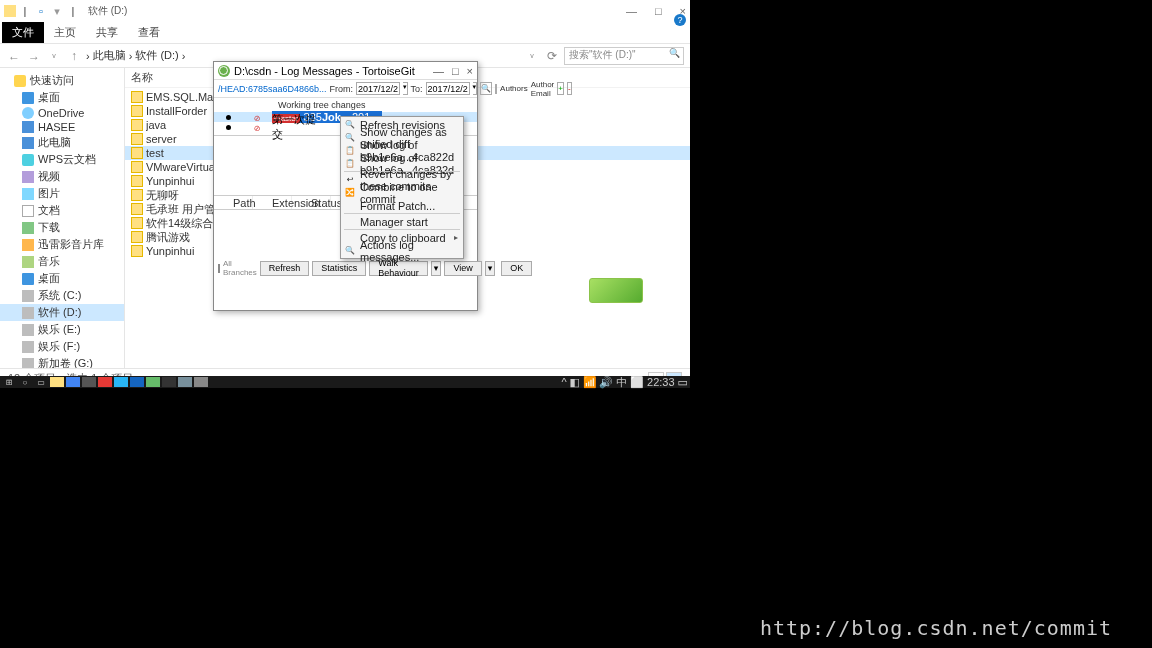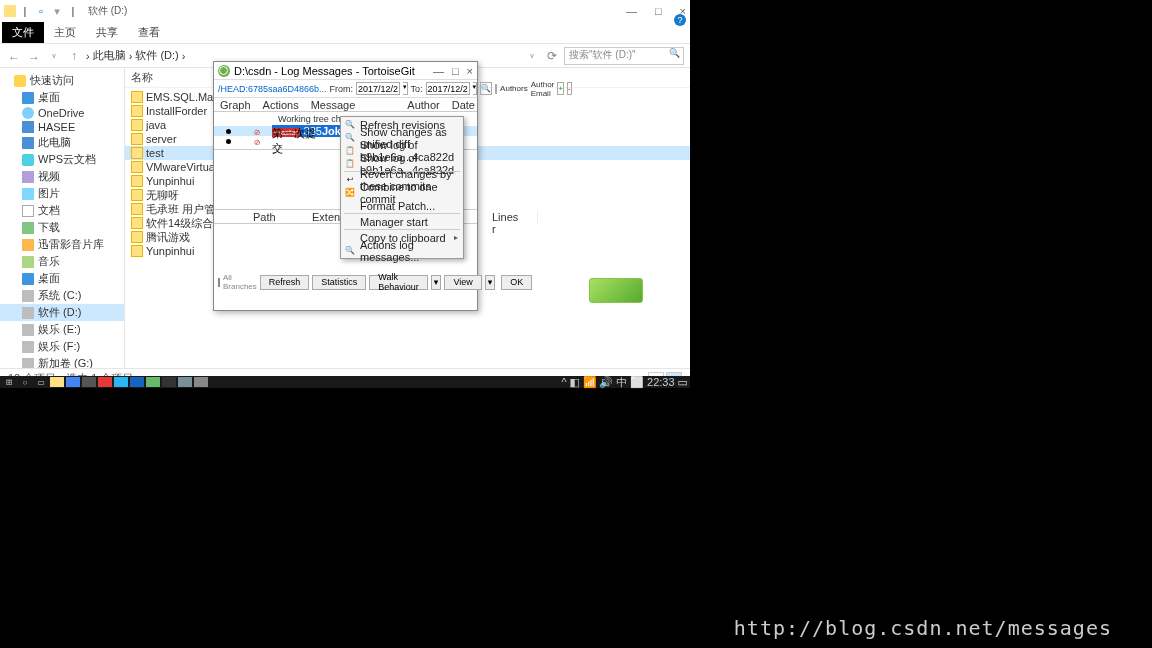--- a/index.html
+++ b/index.html
@@ -86,21 +86,21 @@
 
 
 .ctxmenu{position:absolute;left:340px;top:116px;width:124px;background:#f5f5f5;border:1px solid #999;box-shadow:2px 2px 5px rgba(0,0,0,.3);font-size:9px;padding:1px;z-index:10;}
 .ctxmenu .mi{display:flex;align-items:center;height:13px;padding:0 4px 0 18px;position:relative;color:#222;}
 .ctxmenu .mi.sep{height:1px;background:#ccc;margin:1px 2px;padding:0;}
 .ctxmenu .mi .mic{position:absolute;left:2px;width:12px;height:10px;display:inline-flex;align-items:center;justify-content:center;font-size:8px;}
 .ctxmenu .mi .arr{margin-left:auto;font-size:8px;color:#555;}
 
 .dlgmid{height:60px;border-bottom:1px solid #ccc;}
 .filehead{display:flex;height:14px;border-bottom:1px solid #ccc;font-size:8px;color:#333;}
-.filehead div{padding:1px 19px;border-right:1px solid #eee;margin-left:20px;}
+.filehead div{padding:1px 19px;border-right:1px solid #eee;}
 .filebody{height:46px;}
 .dlgfoot{padding:3px 4px;}
 .dlgfoot .info{font-size:8px;color:#444;margin-bottom:3px;}
 .dlgfoot .row{display:flex;align-items:center;gap:3px;margin-bottom:3px;}
 .dlgfoot .cbx{width:9px;height:9px;border:1px solid #888;}
 .dlgfoot .lblt{font-size:8px;color:#888;}
 .dlgfoot input.filter{flex:1;height:13px;border:1px solid #aaa;font-size:8px;text-align:center;color:#888;}
 .dlgfoot .btn{height:15px;padding:0 8px;border:1px solid #aaa;background:#eee;font-size:9px;display:inline-flex;align-items:center;}
 .dlgfoot .row2{display:flex;align-items:center;gap:3px;}
 
@@ -322,27 +322,20 @@
       <span class="dd">▾</span>
     <span class="lbl">To:</span>
     <input value="2017/12/28" style="">
       <span class="dd">▾</span>
     <span class="icobtn">🔍</span>
     <span class="cb"></span>
     <span class="lbl" style="font-size:8px;">Authors</span>
     <span class="lbl" style="font-size:8px;">Author Email</span>
     <span class="icobtn" style="color:#0a0;">+</span>
     <span class="icobtn" style="color:#c00;">-</span>
-  </div>
-  <div class="tabs">
-    <div>Graph</div>
-    <div>Actions</div>
-    <div>Message</div>
-    <div style="margin-left:40px;">Author</div>
-    <div>Date</div>
   </div>
   <div class="msg" style="padding-left:64px;">Working tree changes</div>
   <div class="commits">
     <div class="crow sel">
       <span class="g">
           <span class="dot"></span>
         </span>
       <span class="act"><span class="stop">⊘</span></span>
       <span class="m"><span class="badge">master</span> <span>335</span></span>
       <span class="au">Jok...</span>
@@ -449,13 +442,13 @@
     <span>◧</span>
     <span>📶</span>
     <span>🔊</span>
     <span>中</span>
     <span>⬜</span>
     <span>22:33</span>
     <span>▭</span>
   </div>
 </div>
 
-<div class="watermark">http://blog.csdn.net/messages</div>
+<div class="watermark">http://blog.csdn.net/commit</div>
 
 </body></html>

